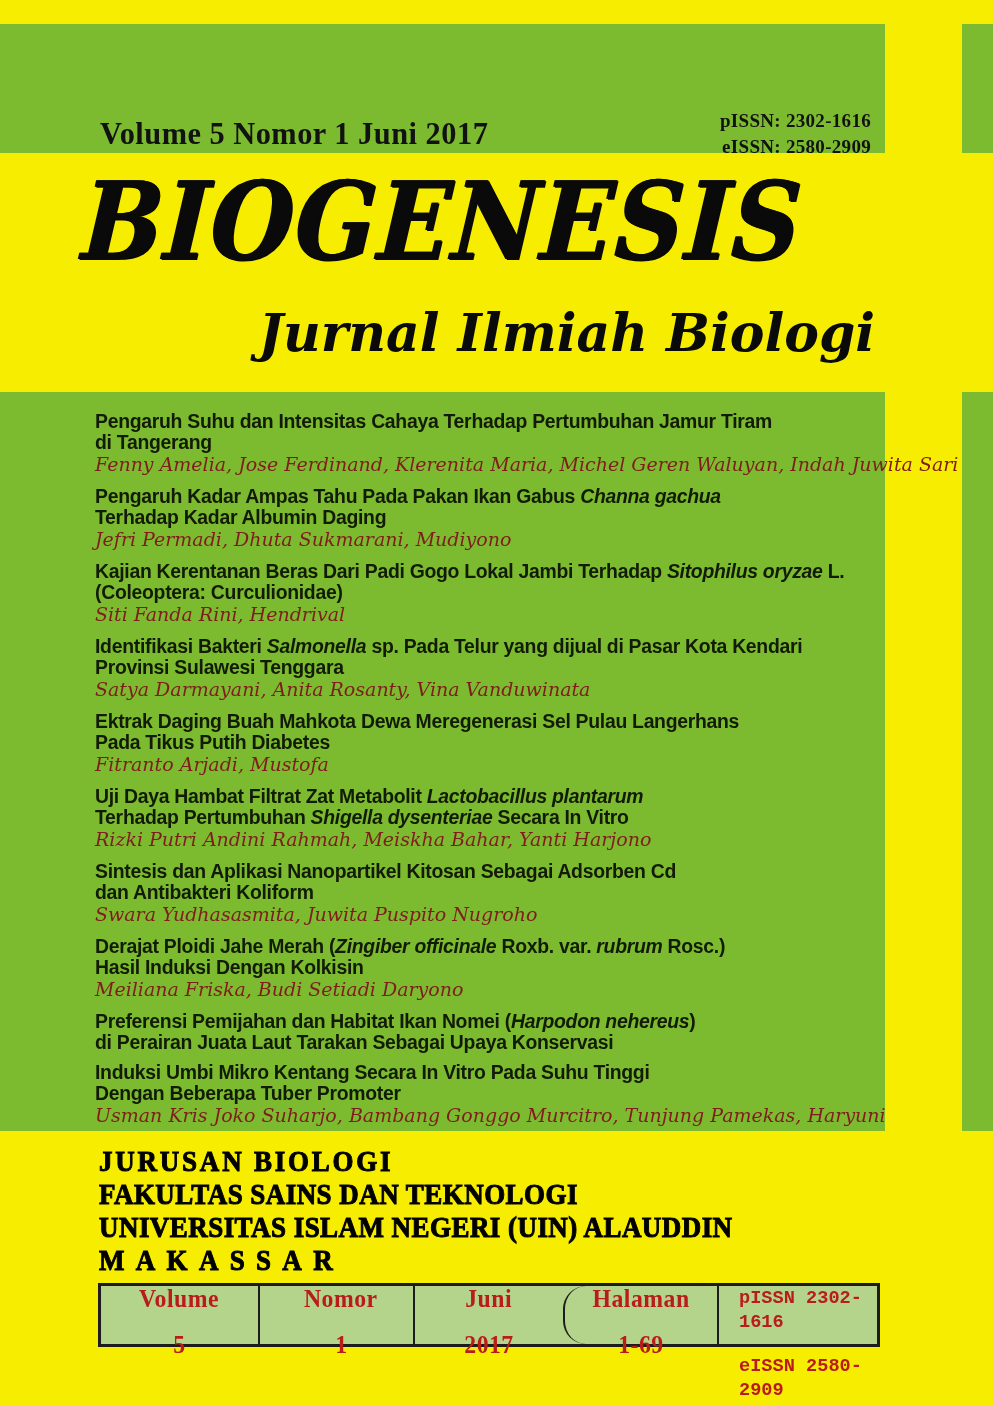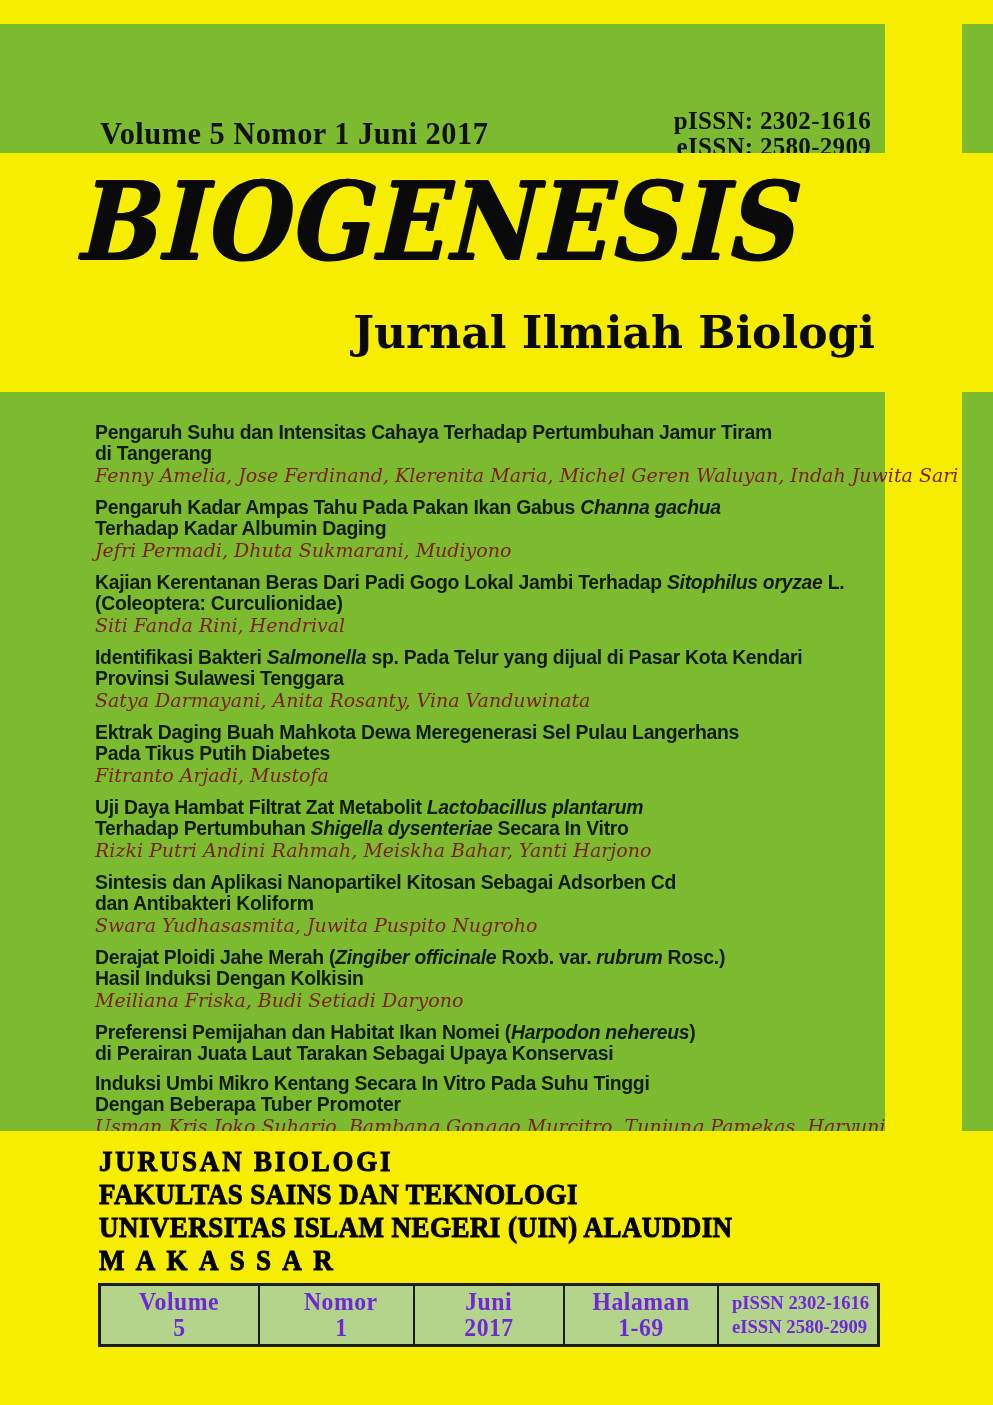--- a/index.html
+++ b/index.html
@@ -23,52 +23,52 @@
   }
   .volume-line{
     position:absolute;left:100px;top:92px;
     font-family:"Liberation Serif", serif;
     font-weight:bold;font-size:31px;letter-spacing:0.5px;color:#121212;
     transform:scaleX(0.98);transform-origin:left;
   }
   .issn-block{
     position:absolute;right:122px;top:84px;text-align:right;
     font-family:"Liberation Serif", serif;
-    font-weight:bold;font-size:25px;line-height:26px;color:#121212;
+    font-weight:bold;font-size:19px;line-height:26px;color:#121212;
     letter-spacing:0.3px;
   }
 
   
   .masthead{
     position:absolute;left:0;top:153px;width:993px;height:239px;
     background:var(--yellow);
   }
   .journal-title{
     position:absolute;left:86px;top:8px;
     font-family:"DejaVu Serif", serif;
     font-style:italic;font-weight:900;font-size:108px;line-height:120px;
     color:#0a0a0a;letter-spacing:2px;white-space:nowrap;
     transform:scaleX(0.88) skewX(-4deg);transform-origin:left top;
     text-shadow:1px 0 0 #0a0a0a, 2px 1px 0 #0a0a0a;
   }
   .journal-subtitle{
     position:absolute;right:118px;top:150px;
     font-family:"DejaVu Serif", serif;
-    font-weight:bold;font-size:44px;line-height:60px;
+    font-style:italic;font-weight:bold;font-size:52px;line-height:60px;
     color:#0a0a0a;white-space:nowrap;
   }
 
   
   .band-articles{
     position:absolute;left:0;top:392px;width:993px;height:739px;
     background:var(--green);
   }
   .article-list{
     position:absolute;left:95px;top:19px;right:120px;
-    display:flex;flex-direction:column;gap:10px;margin-top:11px;
+    display:flex;flex-direction:column;gap:10px;
   }
   .article-title{
     font-family:"Liberation Sans", sans-serif;
     font-weight:bold;font-size:20px;line-height:20.5px;
     letter-spacing:-0.3px;color:#121b05;
     white-space:pre-line;
     transform:scaleX(0.97);transform-origin:left;
   }
   .article-title .it{font-style:italic;font-weight:600;}
   .article-authors{
@@ -95,29 +95,30 @@
   .publisher-line:first-child{letter-spacing:3px;}
   .publisher-line:last-child{letter-spacing:0.42em;}
 
   .footer-table{
     position:absolute;left:98px;top:152px;width:782px;height:64px;
     display:flex;box-sizing:border-box;
     border:3px solid #1c1c1c;background:var(--palegreen);
   }
   .footer-cell{
     box-sizing:border-box;height:100%;
-    display:flex;flex-direction:column;justify-content:center;align-items:center;
+    display:flex;flex-direction:column;justify-content:flex-start;align-items:center;
     border-left:2px solid #1c1c1c;
-    font-family:"Liberation Serif", serif;font-weight:bold;color:#6d28d9;
+    font-family:"Liberation Serif", serif;font-weight:bold;color:#b91c1c;
     background:var(--palegreen);
+    gap:20px;
   }
   .footer-cell:first-child{border-left:none;}
   .footer-cell .cell-label{font-size:25px;line-height:26px;letter-spacing:0.5px;transform:scaleX(0.95);}
   .footer-cell .cell-value{font-size:25px;line-height:26px;letter-spacing:0.5px;transform:scaleX(0.95);}
-  .footer-cell.issn-cell{align-items:flex-start;padding-left:13px;}
+  .footer-cell.issn-cell{align-items:flex-start;padding-left:20px;font-family:Liberation Mono, monospace;}
   .footer-cell.issn-cell .cell-label,
   .footer-cell.issn-cell .cell-value{font-size:19px;line-height:24px;letter-spacing:0;transform:scaleX(0.98);transform-origin:left;}
 </style>
 </head>
 <body style="--green: #7cbb2f; --yellow: #f7ed00; --palegreen: #b5d48b; background: rgb(247, 237, 0);">
 
 <div class="page">
 
   <div class="band-top">
     <div class="accent-stripe"></div>
@@ -201,21 +202,21 @@
           <div class="cell-value">5</div>
         </div>
         <div class="footer-cell" style="width: 156px; padding-left: 10px;">
           <div class="cell-label">Nomor</div>
           <div class="cell-value">1</div>
         </div>
         <div class="footer-cell" style="width: 152px;">
           <div class="cell-label">Juni</div>
           <div class="cell-value">2017</div>
         </div>
-        <div class="footer-cell" style="width: 155px;">
+        <div class="footer-cell" style="width: 155px; border-radius: 23px;">
           <div class="cell-label">Halaman</div>
           <div class="cell-value">1-69</div>
         </div>
         <div class="footer-cell issn-cell" style="width: 161px;">
           <div class="cell-label">pISSN 2302-1616</div>
           <div class="cell-value">eISSN 2580-2909</div>
         </div>
       </div>
   </div>
 

